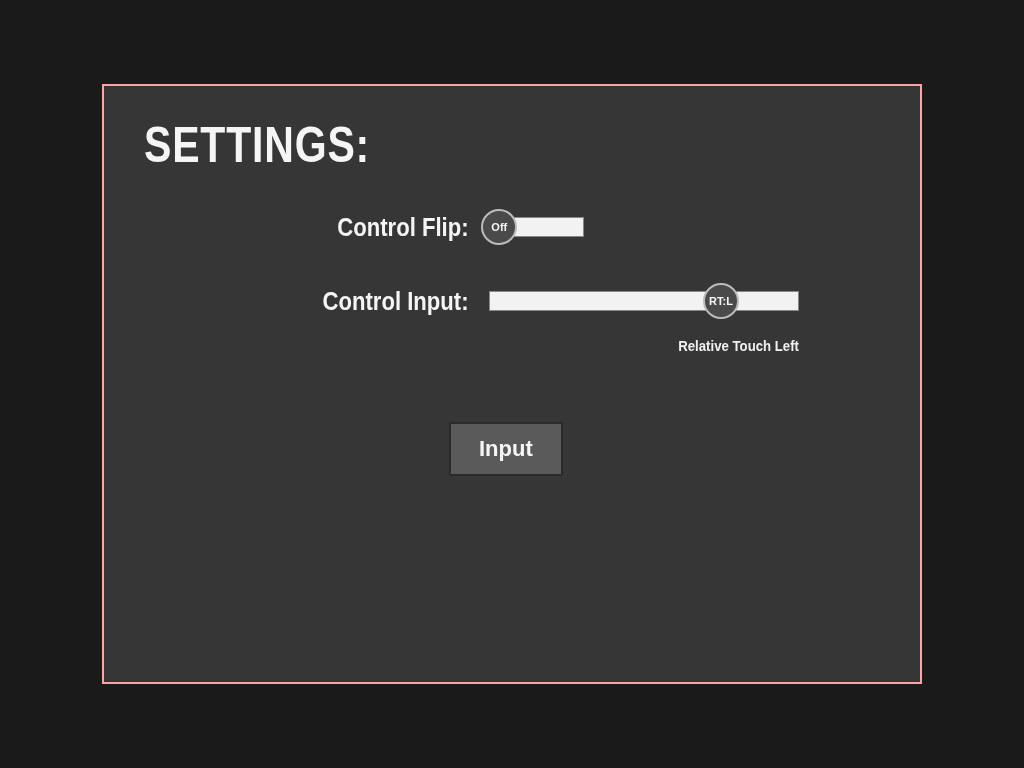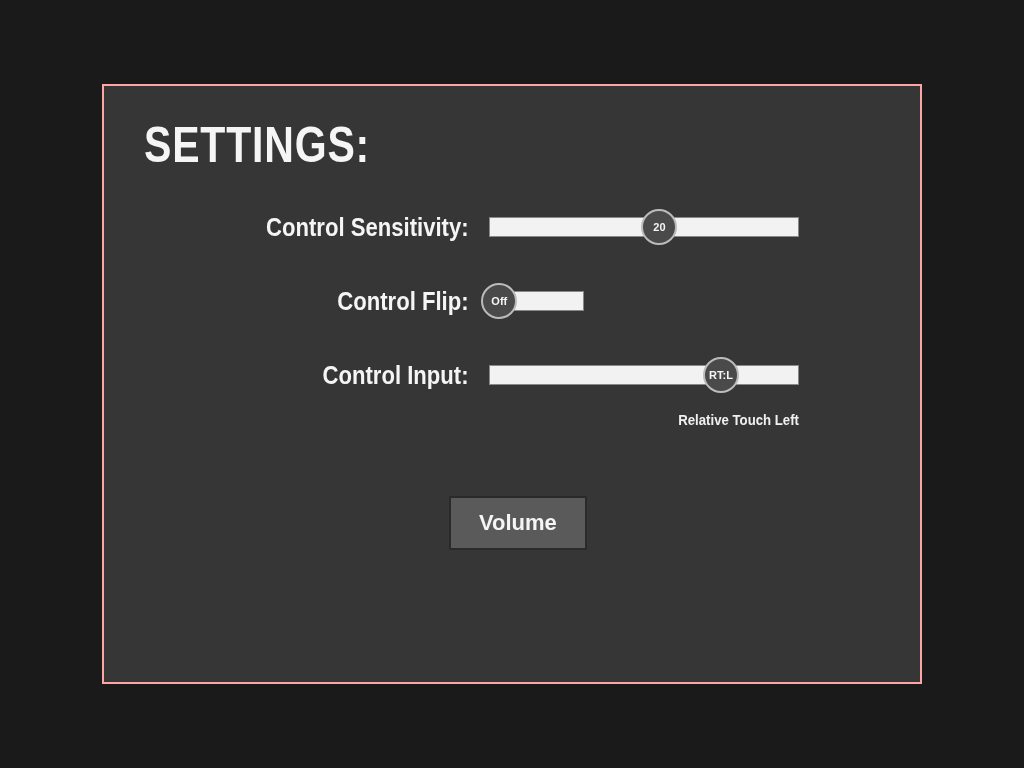--- a/index.html
+++ b/index.html
@@ -126,26 +126,20 @@
 </head>
 <body>
 
 <div class="panel">
   <h1 class="title">SETTINGS:</h1>
 
   <div class="settings-rows">
 
 
 
-    <div class="row">
-      <div class="label">Control Sensitivity:</div>
-      <div class="slider full">
-        <div class="knob" style="left:55%">20</div>
-      </div>
-    </div>
 
     <div class="row">
       <div class="label">Control Flip:</div>
       <div class="slider short">
         <div class="knob" style="left:10%">Off</div>
       </div>
     </div>
 
     <div class="row">
       <div class="label">Control Input:</div>
@@ -154,15 +148,15 @@
       </div>
     </div>
 
     <div class="caption-wrapper">
       <div class="caption" style="top:-28px;">Relative Touch Left</div>
     </div>
 
   </div>
 
   <div class="accept-row">
-    <button class="accept-btn">Volume</button>
+    <button class="accept-btn">Input</button>
   </div>
 </div>
 
 </body></html>

